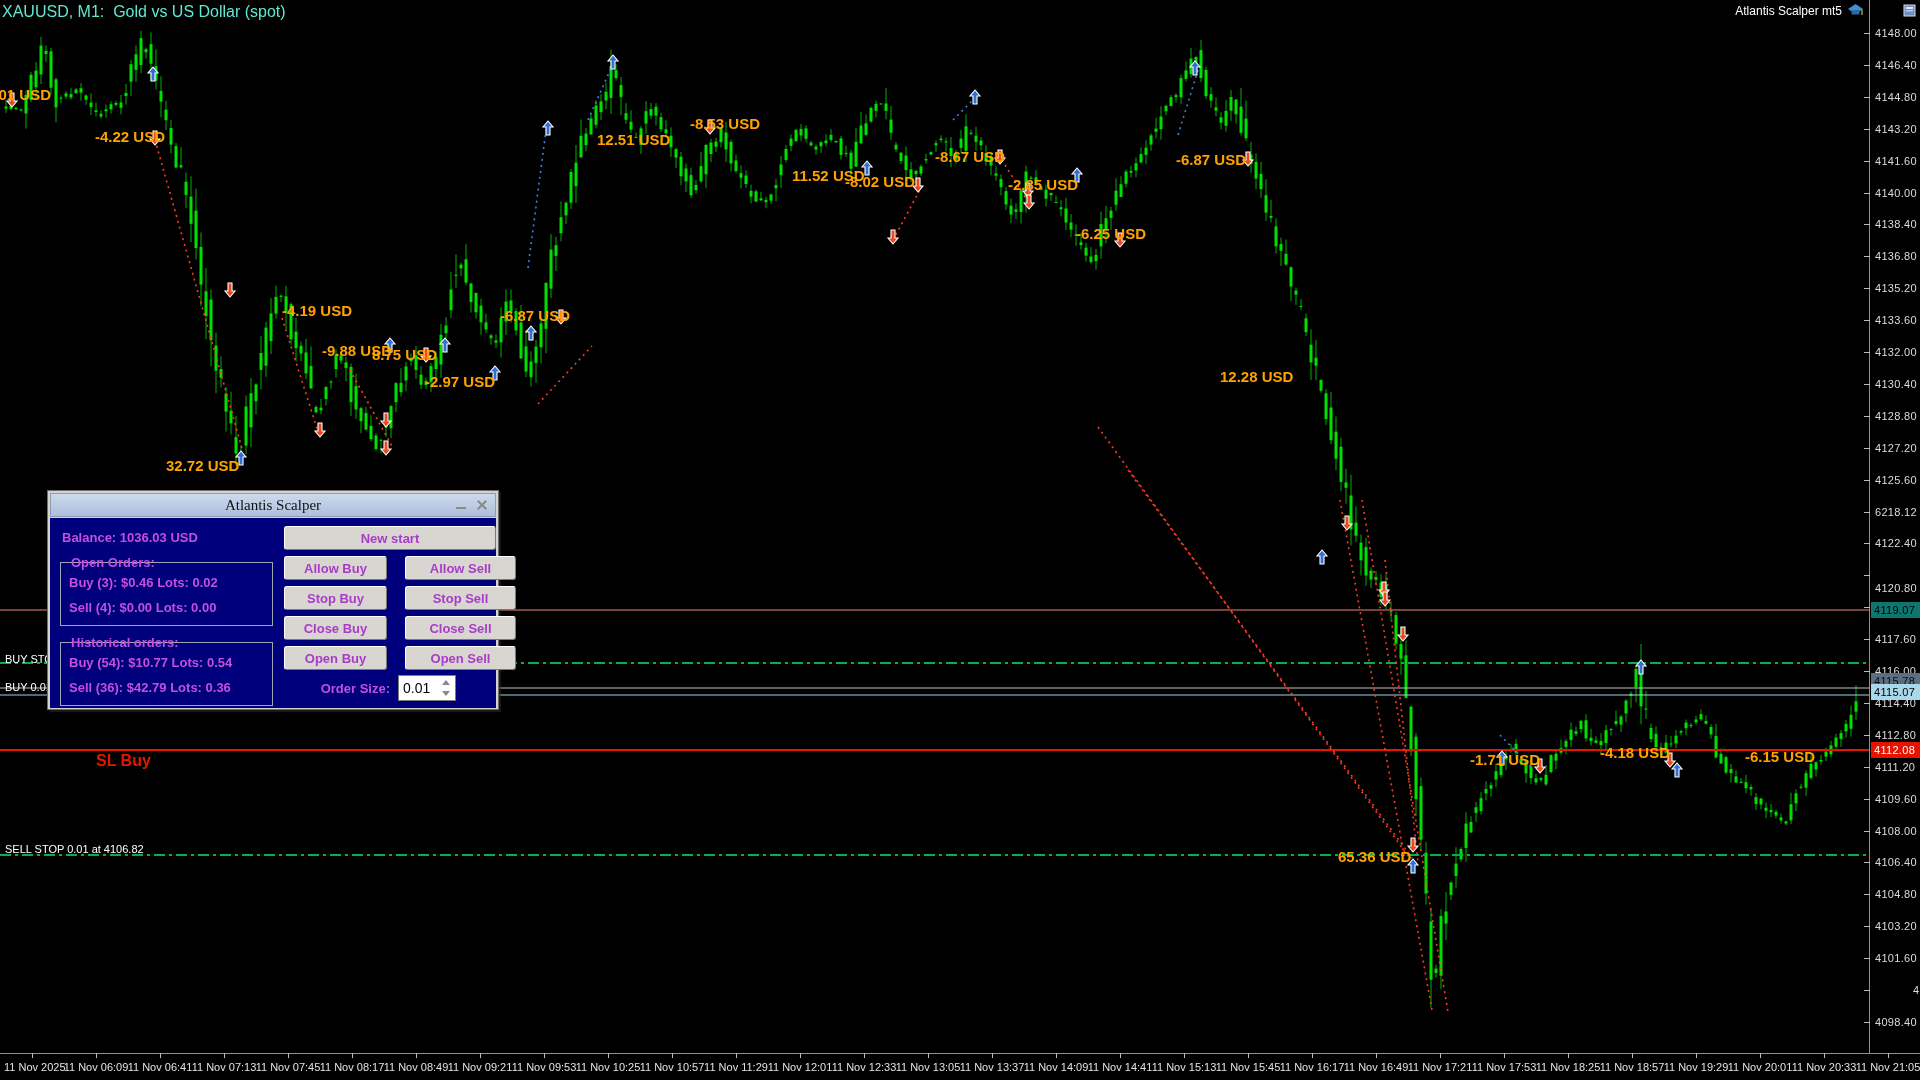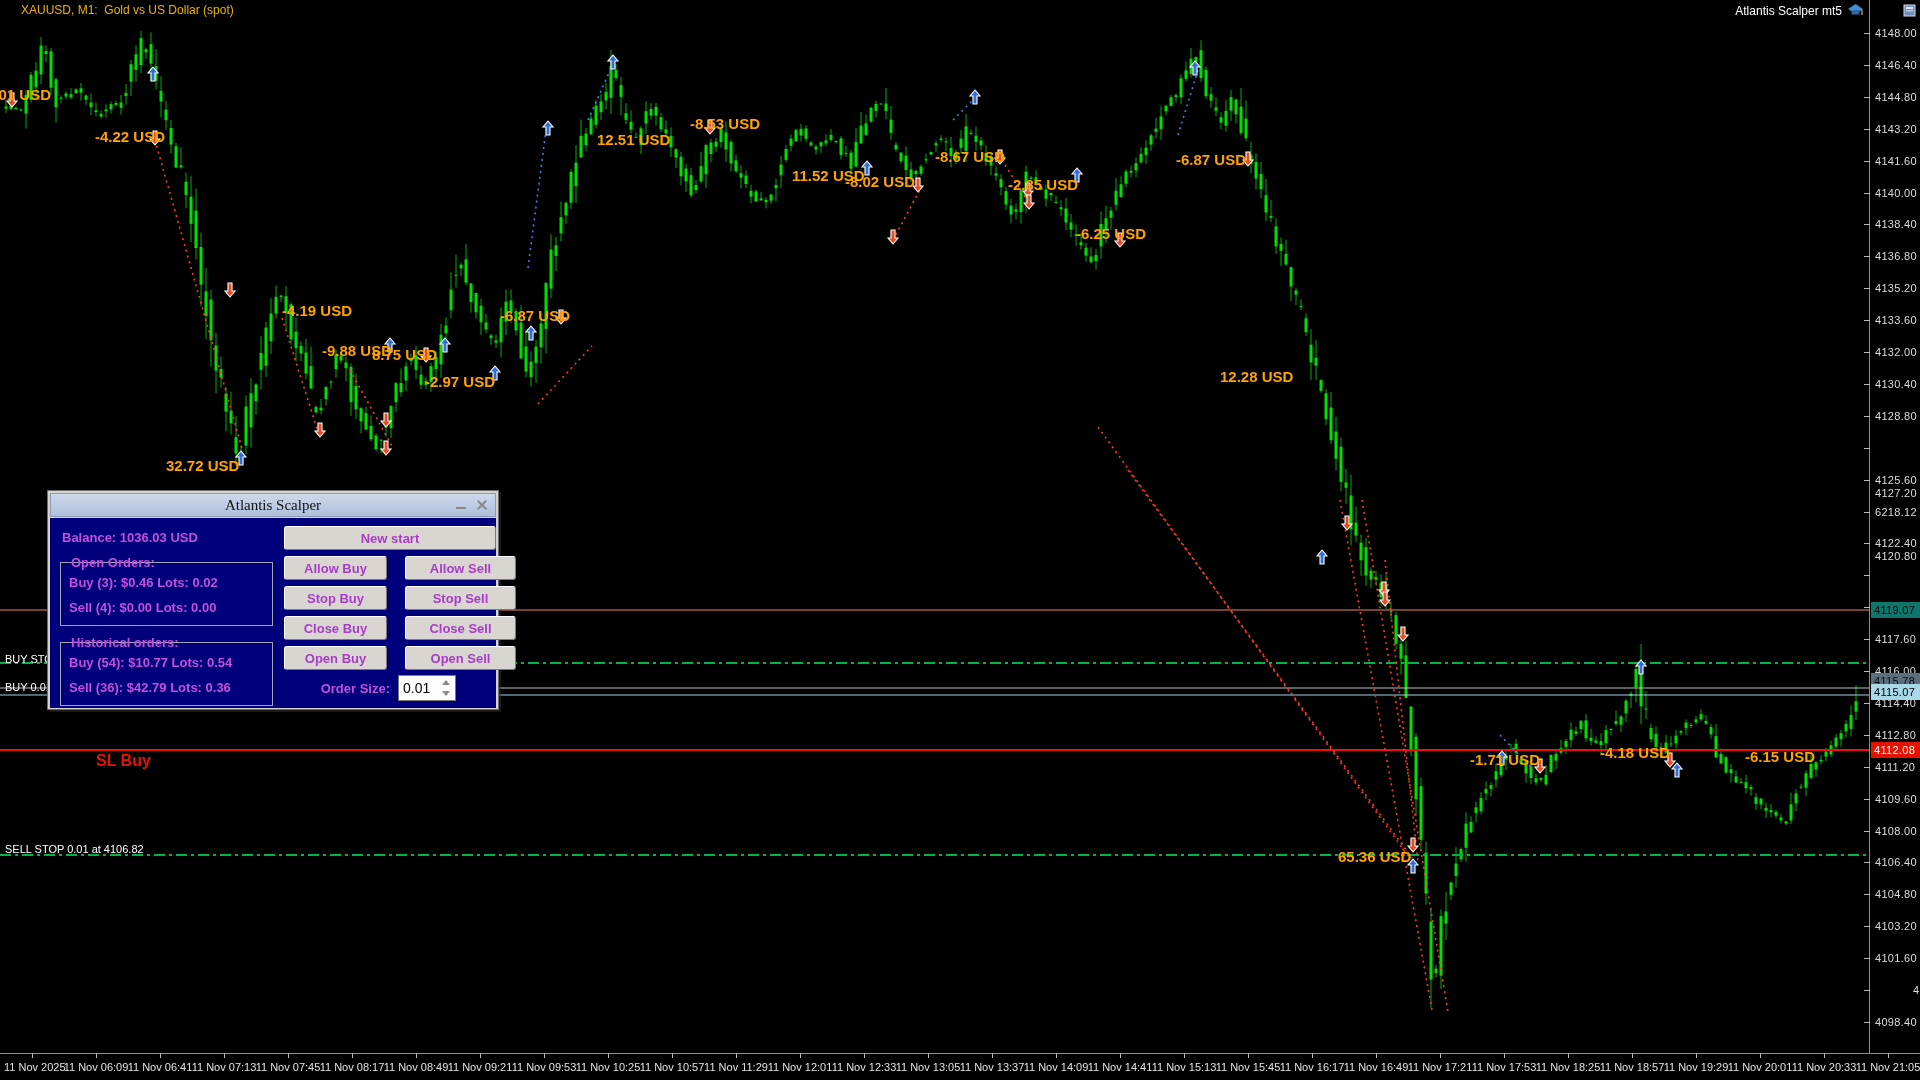--- a/index.html
+++ b/index.html
@@ -1,21 +1,21 @@
 <!DOCTYPE html>
 <html><head>
 <meta charset="utf-8">
 <style>
   html,body{margin:0;padding:0;background:#1a1a1a}
   #stage{position:relative;width:1920px;height:1080px;background:#000;overflow:hidden;
          font-family:"Liberation Sans",sans-serif;}
   
   #chart-svg{position:absolute;left:0;top:0;z-index:1}
   
-  .title-left{position:absolute;left:21px;top:3px;color:#eab308;font-size:12px;z-index:6;white-space:pre}
+  .title-left{position:absolute;left:2px;top:3px;color:#5eead4;font-size:16px;z-index:6;white-space:pre}
   .title-right{position:absolute;right:56px;top:3px;color:#fff;font-size:12px;z-index:6;display:flex;align-items:center;gap:5px}
   .corner-icon{position:absolute;right:4px;top:3px;z-index:6}
   
   .axis-vline{position:absolute;left:1869px;top:0;width:1px;height:1053px;background:#8f8f8f;z-index:4}
   .axis-hline{position:absolute;left:0;top:1053px;width:1920px;height:1px;background:#8f8f8f;z-index:4}
   .ylab{position:absolute;left:1875px;transform:translateY(-50%);color:#dcdcdc;font-size:11px;z-index:4;letter-spacing:0.3px}
   .ytick{position:absolute;left:1864px;width:6px;height:1px;background:#bbb;z-index:4}
   .xlab{position:absolute;top:1061px;transform:translateX(-50%);color:#e2e2e2;font-size:11px;z-index:4;white-space:nowrap}
   .xlab.first{transform:none}
   .xtick{position:absolute;top:1053px;width:1px;height:5px;background:#bbb;z-index:4}
@@ -940,29 +940,29 @@
       <div class="ylab" style="top: 288.2px;">4135.20</div>
       <div class="ytick" style="top: 288.2px;"></div>
       <div class="ylab" style="top: 320.1px;">4133.60</div>
       <div class="ytick" style="top: 320.1px;"></div>
       <div class="ylab" style="top: 352px;">4132.00</div>
       <div class="ytick" style="top: 352px;"></div>
       <div class="ylab" style="top: 383.9px;">4130.40</div>
       <div class="ytick" style="top: 383.9px;"></div>
       <div class="ylab" style="top: 415.8px;">4128.80</div>
       <div class="ytick" style="top: 415.8px;"></div>
-      <div class="ylab" style="top: 447.7px; margin-top: 45px;">4127.20</div>
+      <div class="ylab" style="top: 447.7px;">4127.20</div>
       <div class="ytick" style="top: 447.7px;"></div>
       <div class="ylab" style="top: 479.6px;">4125.60</div>
       <div class="ytick" style="top: 479.6px;"></div>
       <div class="ylab" style="top: 511.5px;">6218.12</div>
       <div class="ytick" style="top: 511.5px;"></div>
       <div class="ylab" style="top: 543.4px;">4122.40</div>
       <div class="ytick" style="top: 543.4px;"></div>
-      <div class="ylab" style="top: 556px;">4120.80</div>
+      <div class="ylab" style="top: 588px;">4120.80</div>
       <div class="ytick" style="top: 575.3px;"></div>
       <div class="ylab" style="top: 607.2px;">4119.20</div>
       <div class="ytick" style="top: 607.2px;"></div>
       <div class="ylab" style="top: 639.1px;">4117.60</div>
       <div class="ytick" style="top: 639.1px;"></div>
       <div class="ylab" style="top: 671px;">4116.00</div>
       <div class="ytick" style="top: 671px;"></div>
       <div class="ylab" style="top: 702.9px;">4114.40</div>
       <div class="ytick" style="top: 702.9px;"></div>
       <div class="ylab" style="top: 734.8px;">4112.80</div>

